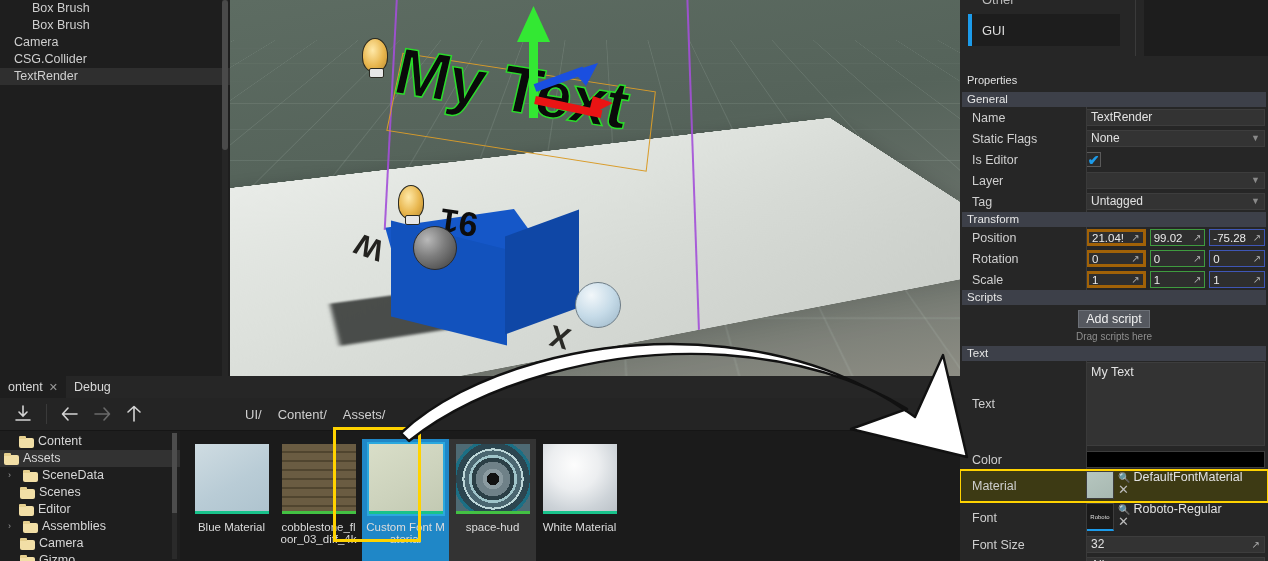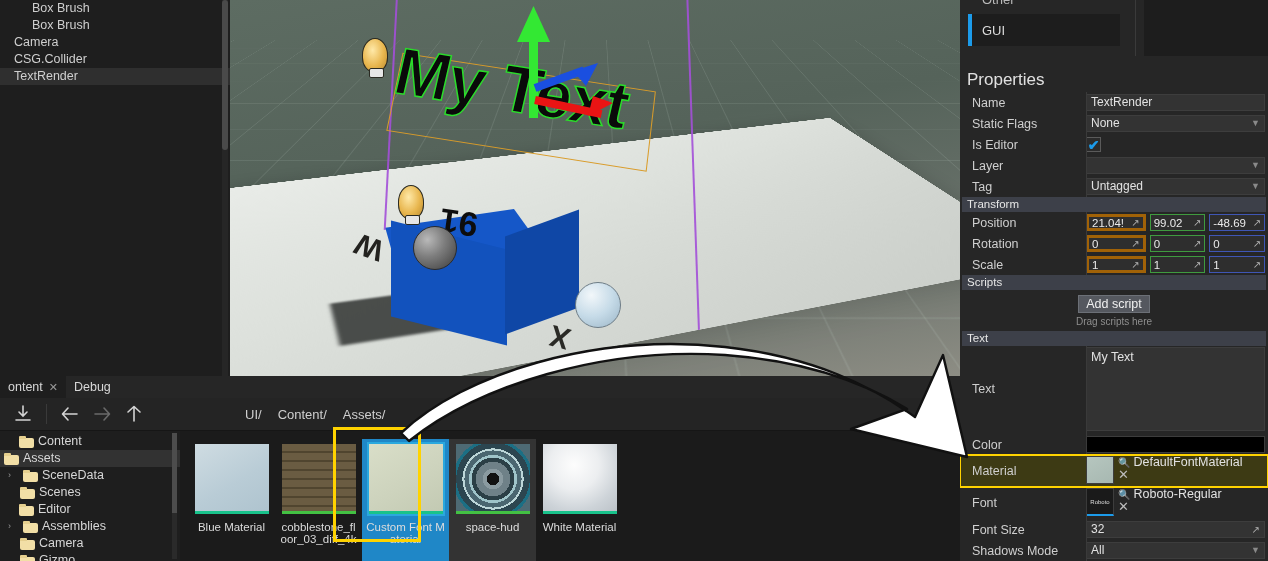--- a/index.html
+++ b/index.html
@@ -231,21 +231,21 @@
   .rp-tab-gui::before {
     content:""; position:absolute; left:0; top:0; width:4px; height:32px; background:#1c9bea;
   }
   #rp-tabs .panel-blank {
     position:absolute; left:184px; top:-4px; width:124px; height:60px; background:#1d1d1d;
   }
   #rp-tabs .col-sep {
     position:absolute; left:175px; top:-6px; width:1px; height:62px; background:#3a3a3a;
   }
   #rp-props-title {
-    height: 24px; line-height: 24px; padding-left: 7px; font-size: 17px; color: #e0e0e0;
+    height: 24px; line-height: 24px; padding-left: 7px; font-size: 11px; color: #e0e0e0;
   }
   .section-hdr {
     height: 15px; line-height: 15px; margin: 0 2px; padding-left: 5px;
     background: #3d4049; color: #e6e6e6; font-size: 11.5px;
   }
   .prop-row {
     display: flex; align-items: center; height: 21px; position: relative;
   }
   .prop-label {
     width: 126px; padding-left: 12px; font-size: 12.5px; color: #cfcfcf;
@@ -505,20 +505,21 @@
       <div class="panel-blank"></div>
       <div class="col-sep"></div>
       <div class="rp-tab-other">Other</div>
       <div class="rp-tab-gui">
           <span>GUI</span>
         </div>
     </div>
 
     <div id="rp-props-title">Properties</div>
 
+    <div class="section-hdr">General</div>
     <div class="prop-row">
       <div class="prop-label">Name</div>
       <div class="label-sep"></div>
       <div class="prop-ctl">
           <div class="field">TextRender</div>
         </div>
     </div>
     <div class="prop-row">
       <div class="prop-label">Static Flags</div>
       <div class="label-sep"></div>
@@ -567,21 +568,21 @@
           <div class="vec3">
         <div class="vec-fld x">
               <span>21.04!</span>
               <span class="exp">↗</span>
             </div>
         <div class="vec-fld y">
               <span>99.02</span>
               <span class="exp">↗</span>
             </div>
         <div class="vec-fld z">
-              <span>-48.69</span>
+              <span>-75.28</span>
               <span class="exp">↗</span>
             </div>
       </div>
         </div>
     </div>
     <div class="prop-row">
       <div class="prop-label">Rotation</div>
       <div class="label-sep"></div>
       <div class="prop-ctl">
           <div class="vec3">

